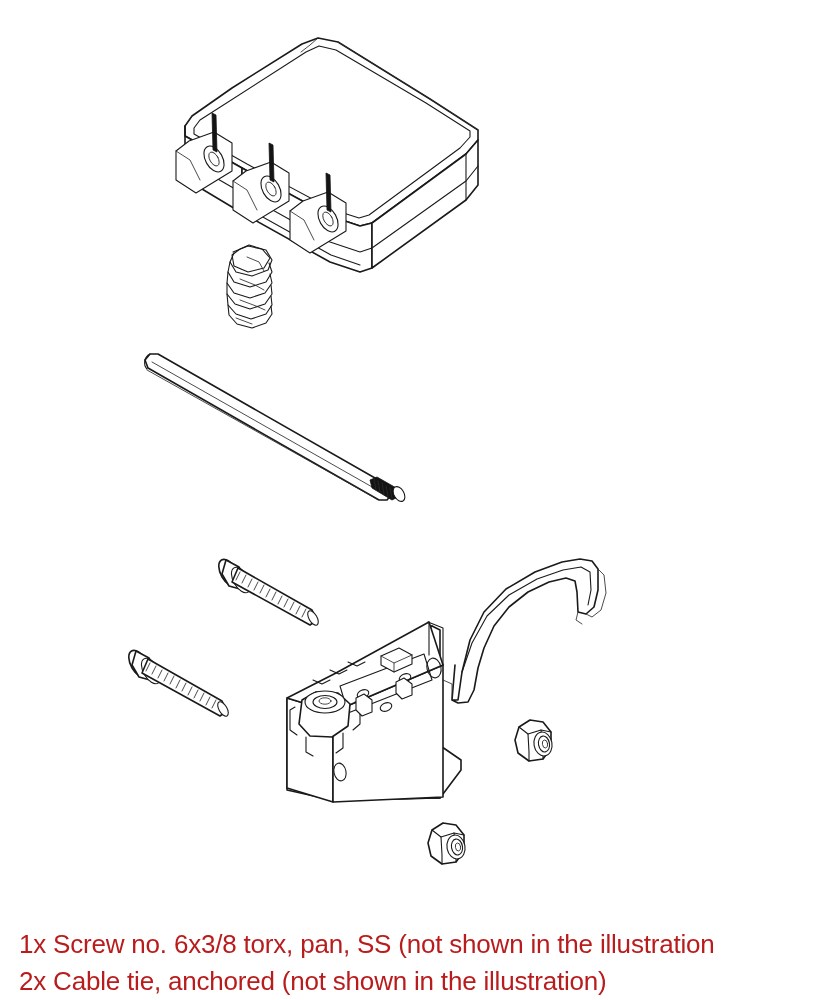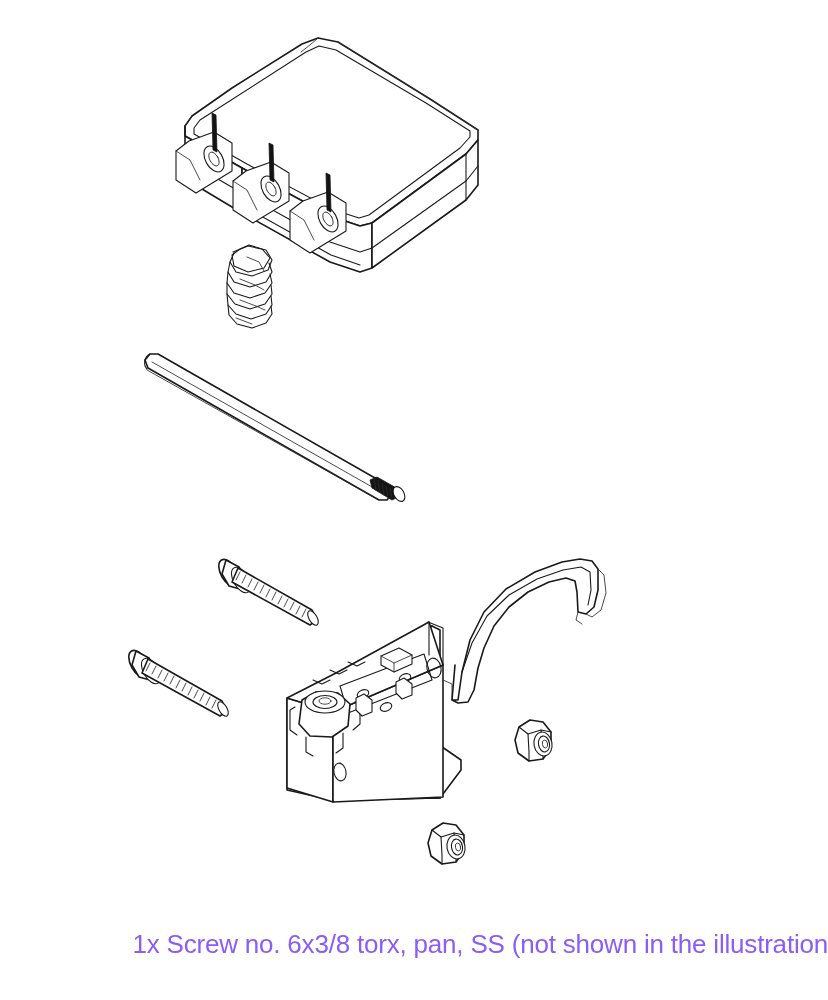--- a/index.html
+++ b/index.html
@@ -62,25 +62,24 @@
     position: absolute;
     left: 0;
     top: 915px;
     width: 828px;
     height: 85px;
   }
   .note-line {
     font-family: "Liberation Sans", sans-serif;
     font-size: 26px;
     line-height: 37px;
-    color: #8b5cf6;
+    color: #b91c1c;
     white-space: nowrap;
-    padding-left: 4px;
+    padding-left: 19px;
     letter-spacing: -0.2px;
-    text-align: right;
   }
   .note-line.first { padding-top: 11px; }
 </style>
 </head>
 <body>
 
 <div id="page">
 
   <div id="illustration">
     <svg viewBox="0 0 828 915" xmlns="http://www.w3.org/2000/svg">
@@ -352,15 +351,16 @@
         <ellipse class="face-thin" cx="456" cy="847" rx="9" ry="12" transform="rotate(-10 456 847)"></ellipse>
         <ellipse class="ln-thin" cx="457" cy="847" rx="5.5" ry="8" transform="rotate(-10 457 847)"></ellipse>
         <ellipse class="ln-hair" cx="458" cy="847" rx="2.6" ry="4" transform="rotate(-10 458 847)"></ellipse>
       </g>
 
     </svg>
   </div>
 
   <div id="notes">
     <div class="note-line first">1x Screw no. 6x3/8 torx, pan, SS (not shown in the illustration</div>
+    <div class="note-line">2x Cable tie, anchored (not shown in the illustration)</div>
   </div>
 
 </div>
 
 </body></html>

